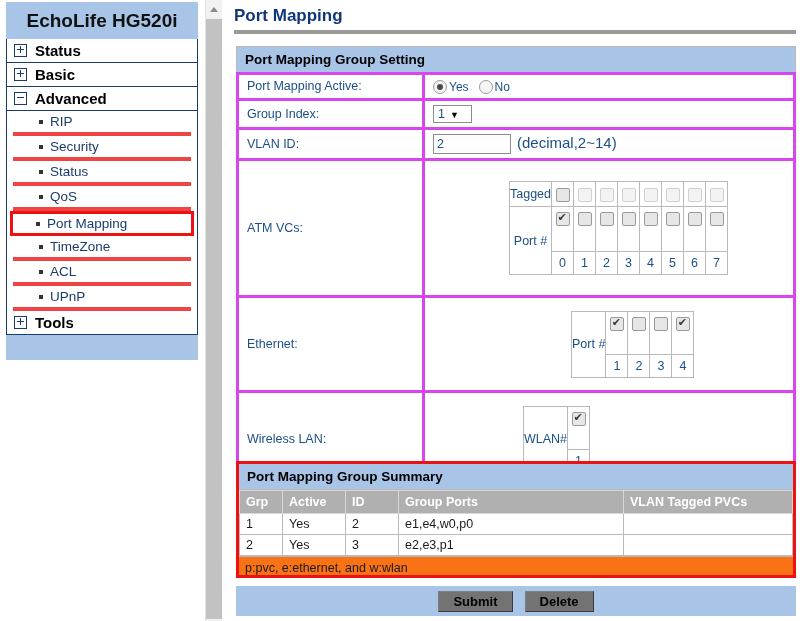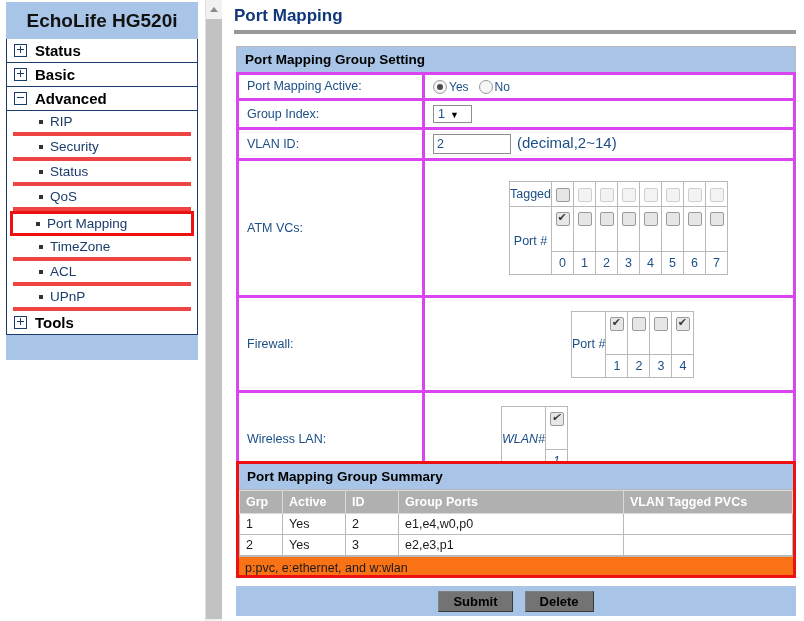--- a/index.html
+++ b/index.html
@@ -412,21 +412,21 @@
                 <td class="numcell">5</td>
                 <td class="numcell">6</td>
                 <td class="numcell">7</td>
               </tr>
             </tbody>
                 </table>
           </td>
         </tr>
 
         <tr>
-          <td class="lbl" style="height:84px;">Firewall:</td>
+          <td class="lbl" style="height:84px;">Ethernet:</td>
           <td class="val" style="padding:0;">
             <table class="grid" style="margin-left:146px;">
                   <tbody>
               <tr>
                 <td class="rowlabel" rowspan="2">Port #</td>
                 <td class="cbcell" style="height:38px;vertical-align:top;padding-top:4px;"><span class="cb on"></span></td>
                 <td class="cbcell" style="height:38px;vertical-align:top;padding-top:4px;"><span class="cb"></span></td>
                 <td class="cbcell" style="height:38px;vertical-align:top;padding-top:4px;"><span class="cb"></span></td>
                 <td class="cbcell" style="height:38px;vertical-align:top;padding-top:4px;"><span class="cb on"></span></td>
               </tr>
@@ -437,21 +437,21 @@
                 <td class="numcell">4</td>
               </tr>
             </tbody>
                 </table>
           </td>
         </tr>
 
         <tr>
           <td class="lbl" style="height:84px;">Wireless LAN:</td>
           <td class="val" style="padding:0;">
-            <table class="grid" style="margin-left:76px;font-style:italic;">
+            <table class="grid" style="margin-left:98px;">
                   <tbody>
               <tr>
                 <td class="rowlabel" rowspan="2">WLAN#</td>
                 <td class="cbcell" style="height:38px;vertical-align:top;padding-top:4px;"><span class="cb on"></span></td>
               </tr>
               <tr>
                 <td class="numcell">1</td>
               </tr>
             </tbody>
                 </table>

